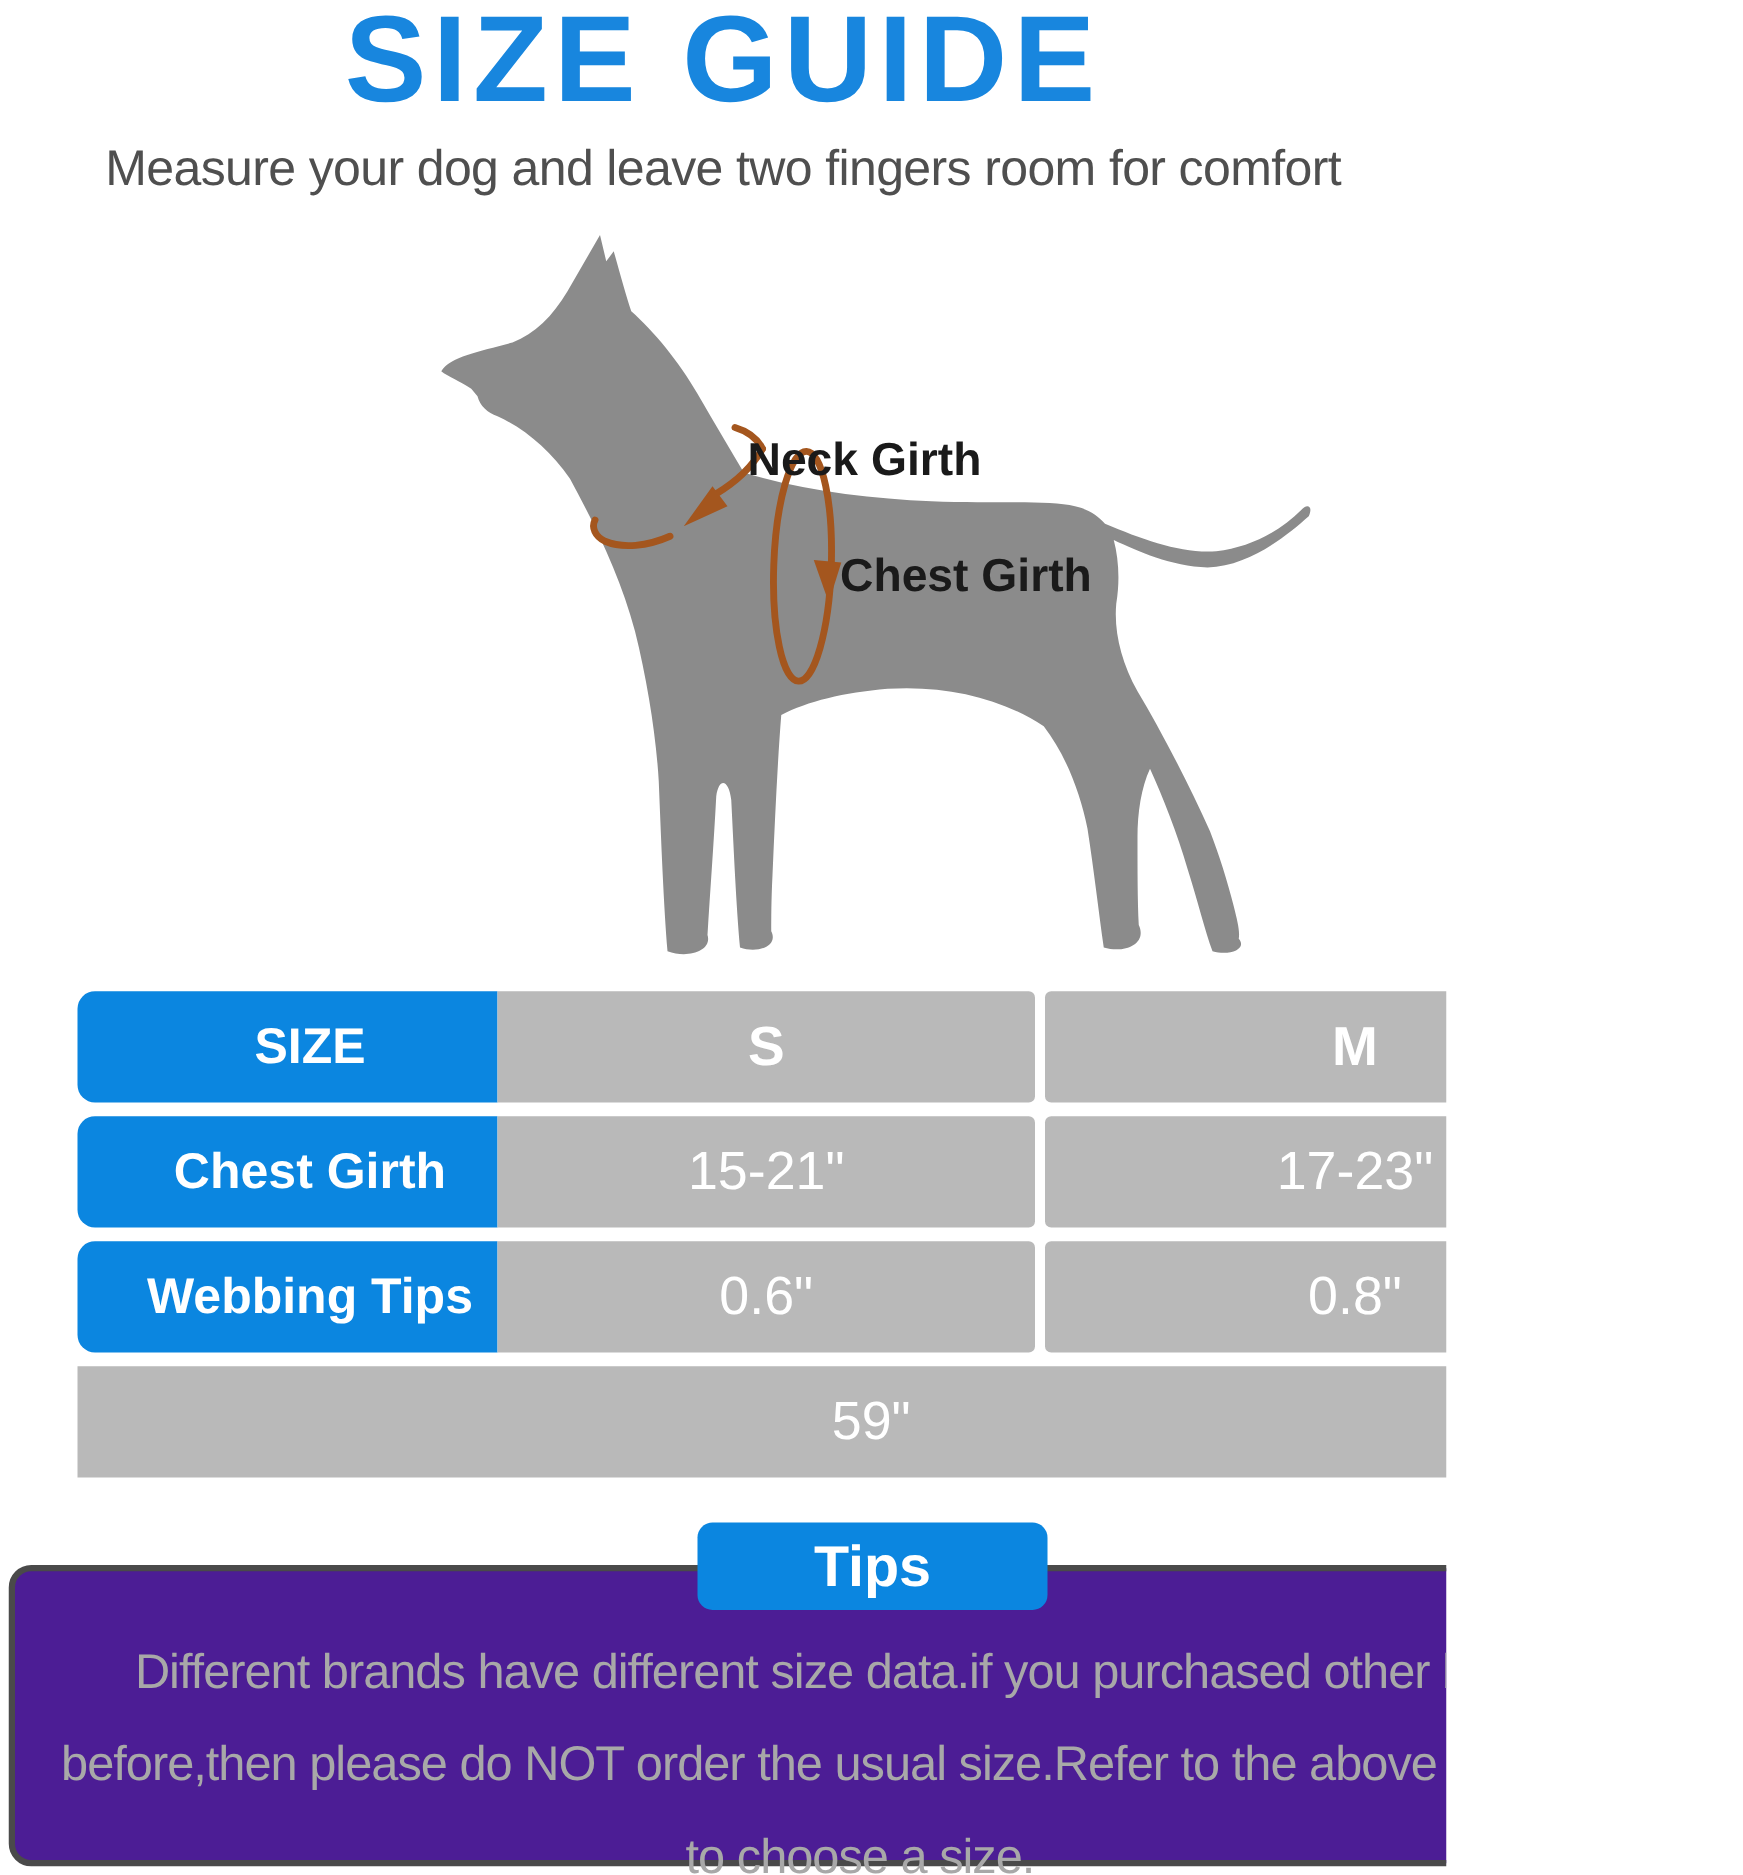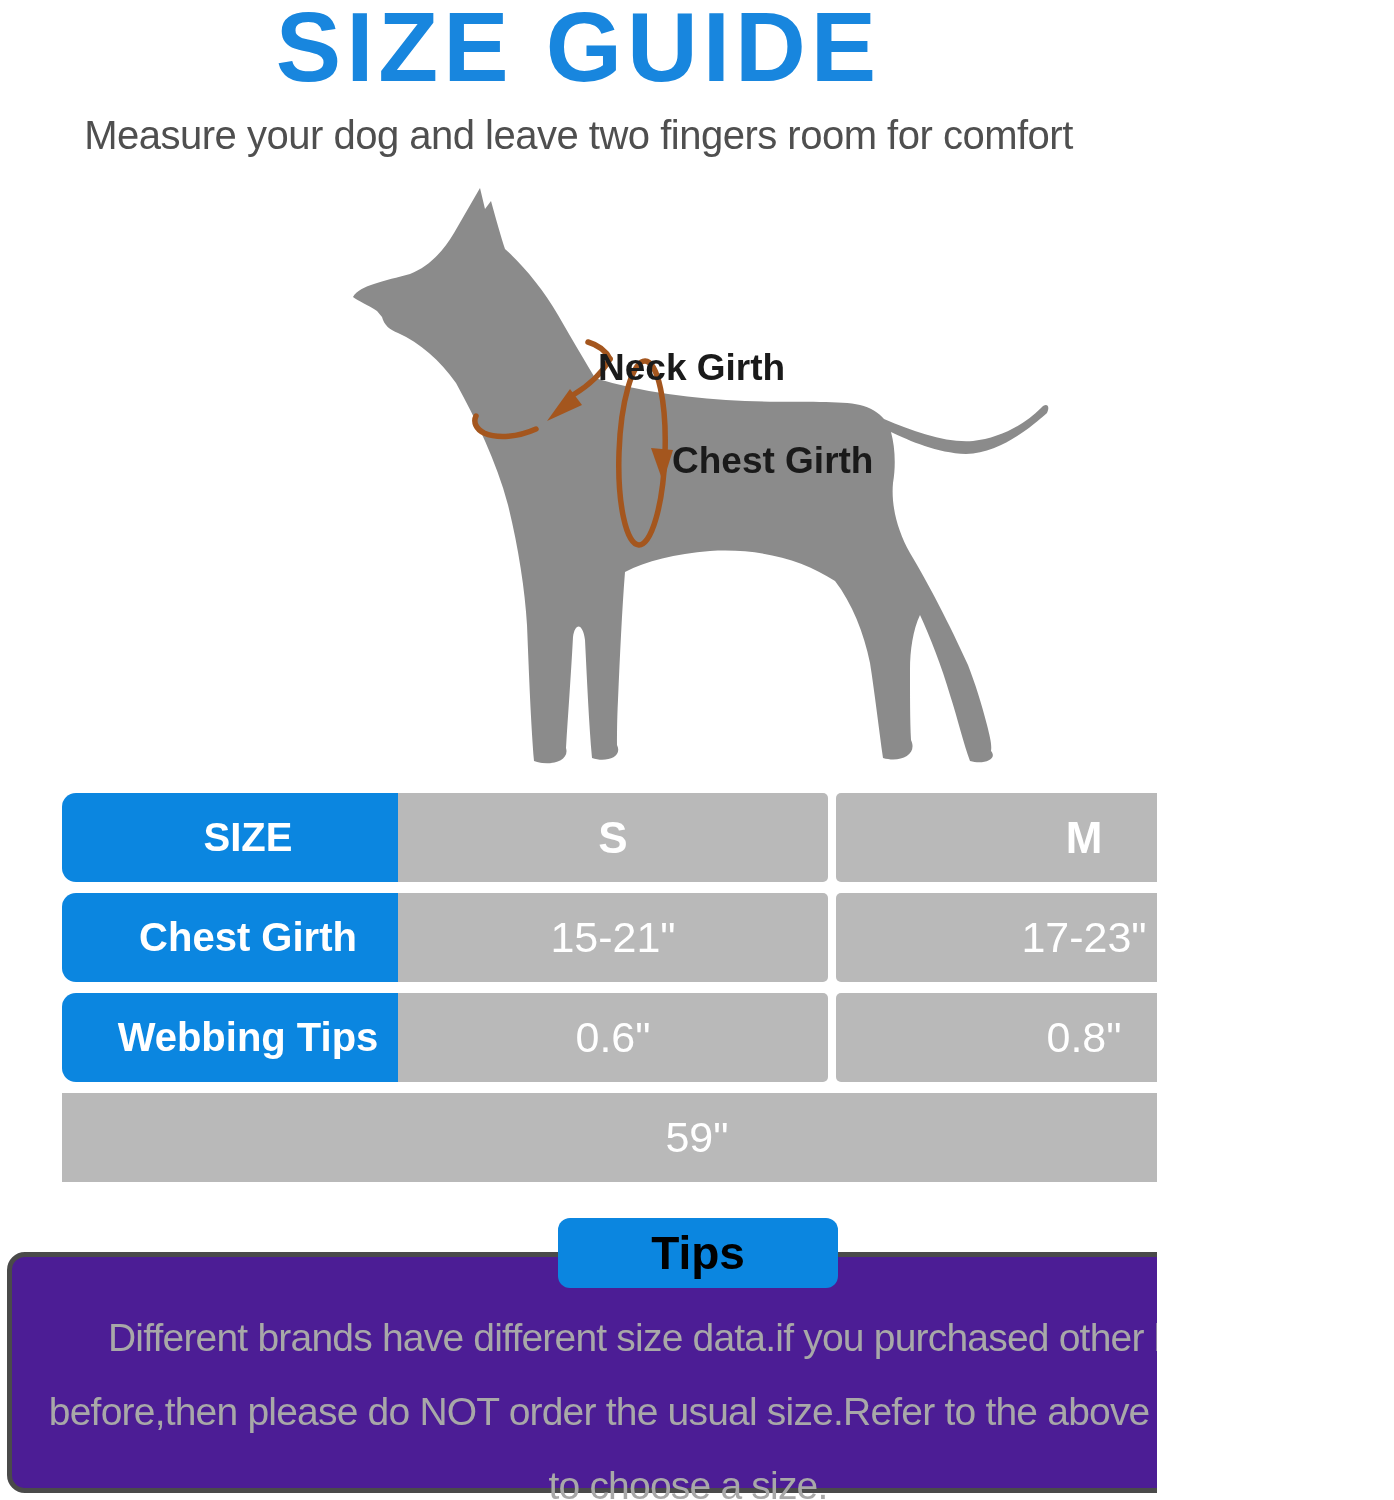--- a/index.html
+++ b/index.html
@@ -49,21 +49,21 @@
   .cell.val{background:var(--cell-gray);font-size:43px;font-weight:400;}
   .cell.val.s{width:430px;border-radius:0 5px 5px 0;}
   .cell.val.m{flex:1;margin-left:8px;border-radius:5px 14px 14px 5px;}
   .cell.val.full{flex:1;border-radius:0 14px 14px 0;}
   .trow.header .cell.val{font-weight:700;font-size:44px;}
 
   .tips-badge{
     position:absolute;left:558px;top:1218px;width:280px;height:70px;
     background:var(--accent);border-radius:12px;z-index:2;
     display:flex;align-items:center;justify-content:center;
-    color:#000000;font-size:46px;font-weight:700;
+    color:#ffffff;font-size:46px;font-weight:700;
   }
   .tips-box{
     position:absolute;left:7px;top:1252px;width:1382px;height:241px;
     border:5px solid var(--tips-border);border-radius:18px;background:#4c1d95;text-align:center;
   }
   .tips-box p{
     padding:44px 28px 0 30px;width:1350px;
     color:var(--tips-text);font-size:39px;font-weight:400;
     letter-spacing:-0.8px;line-height:74px;
   }

